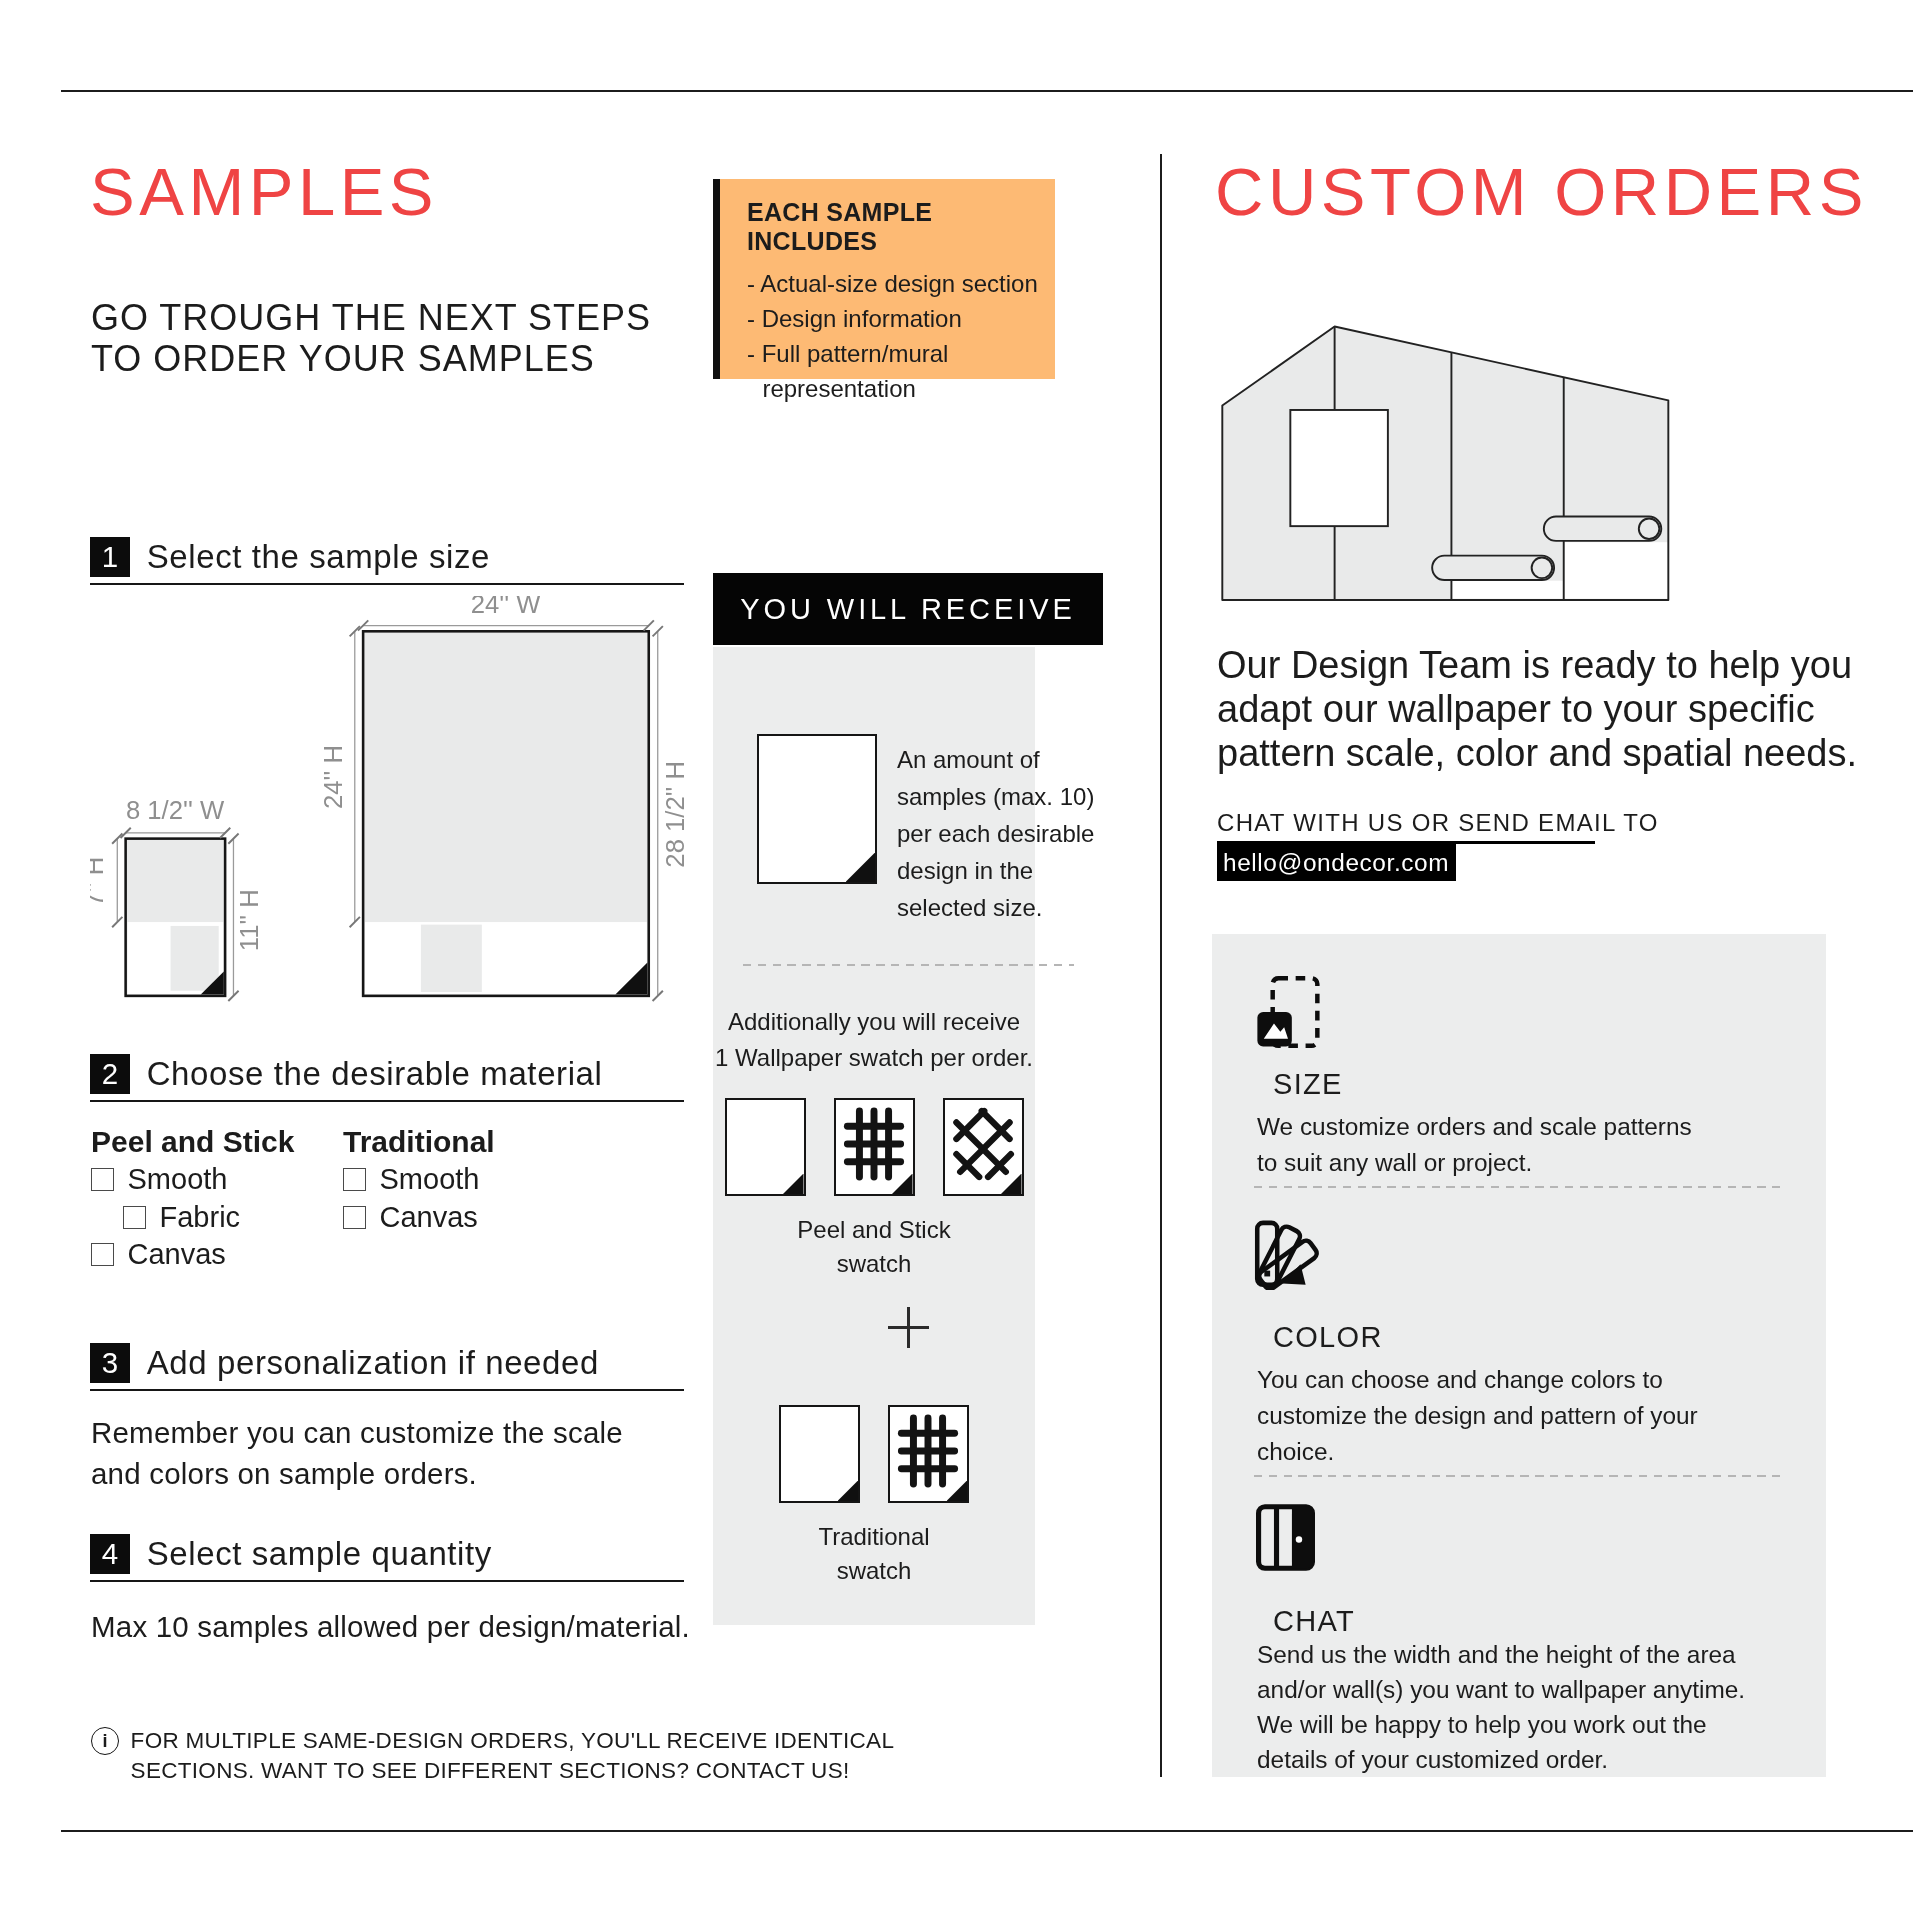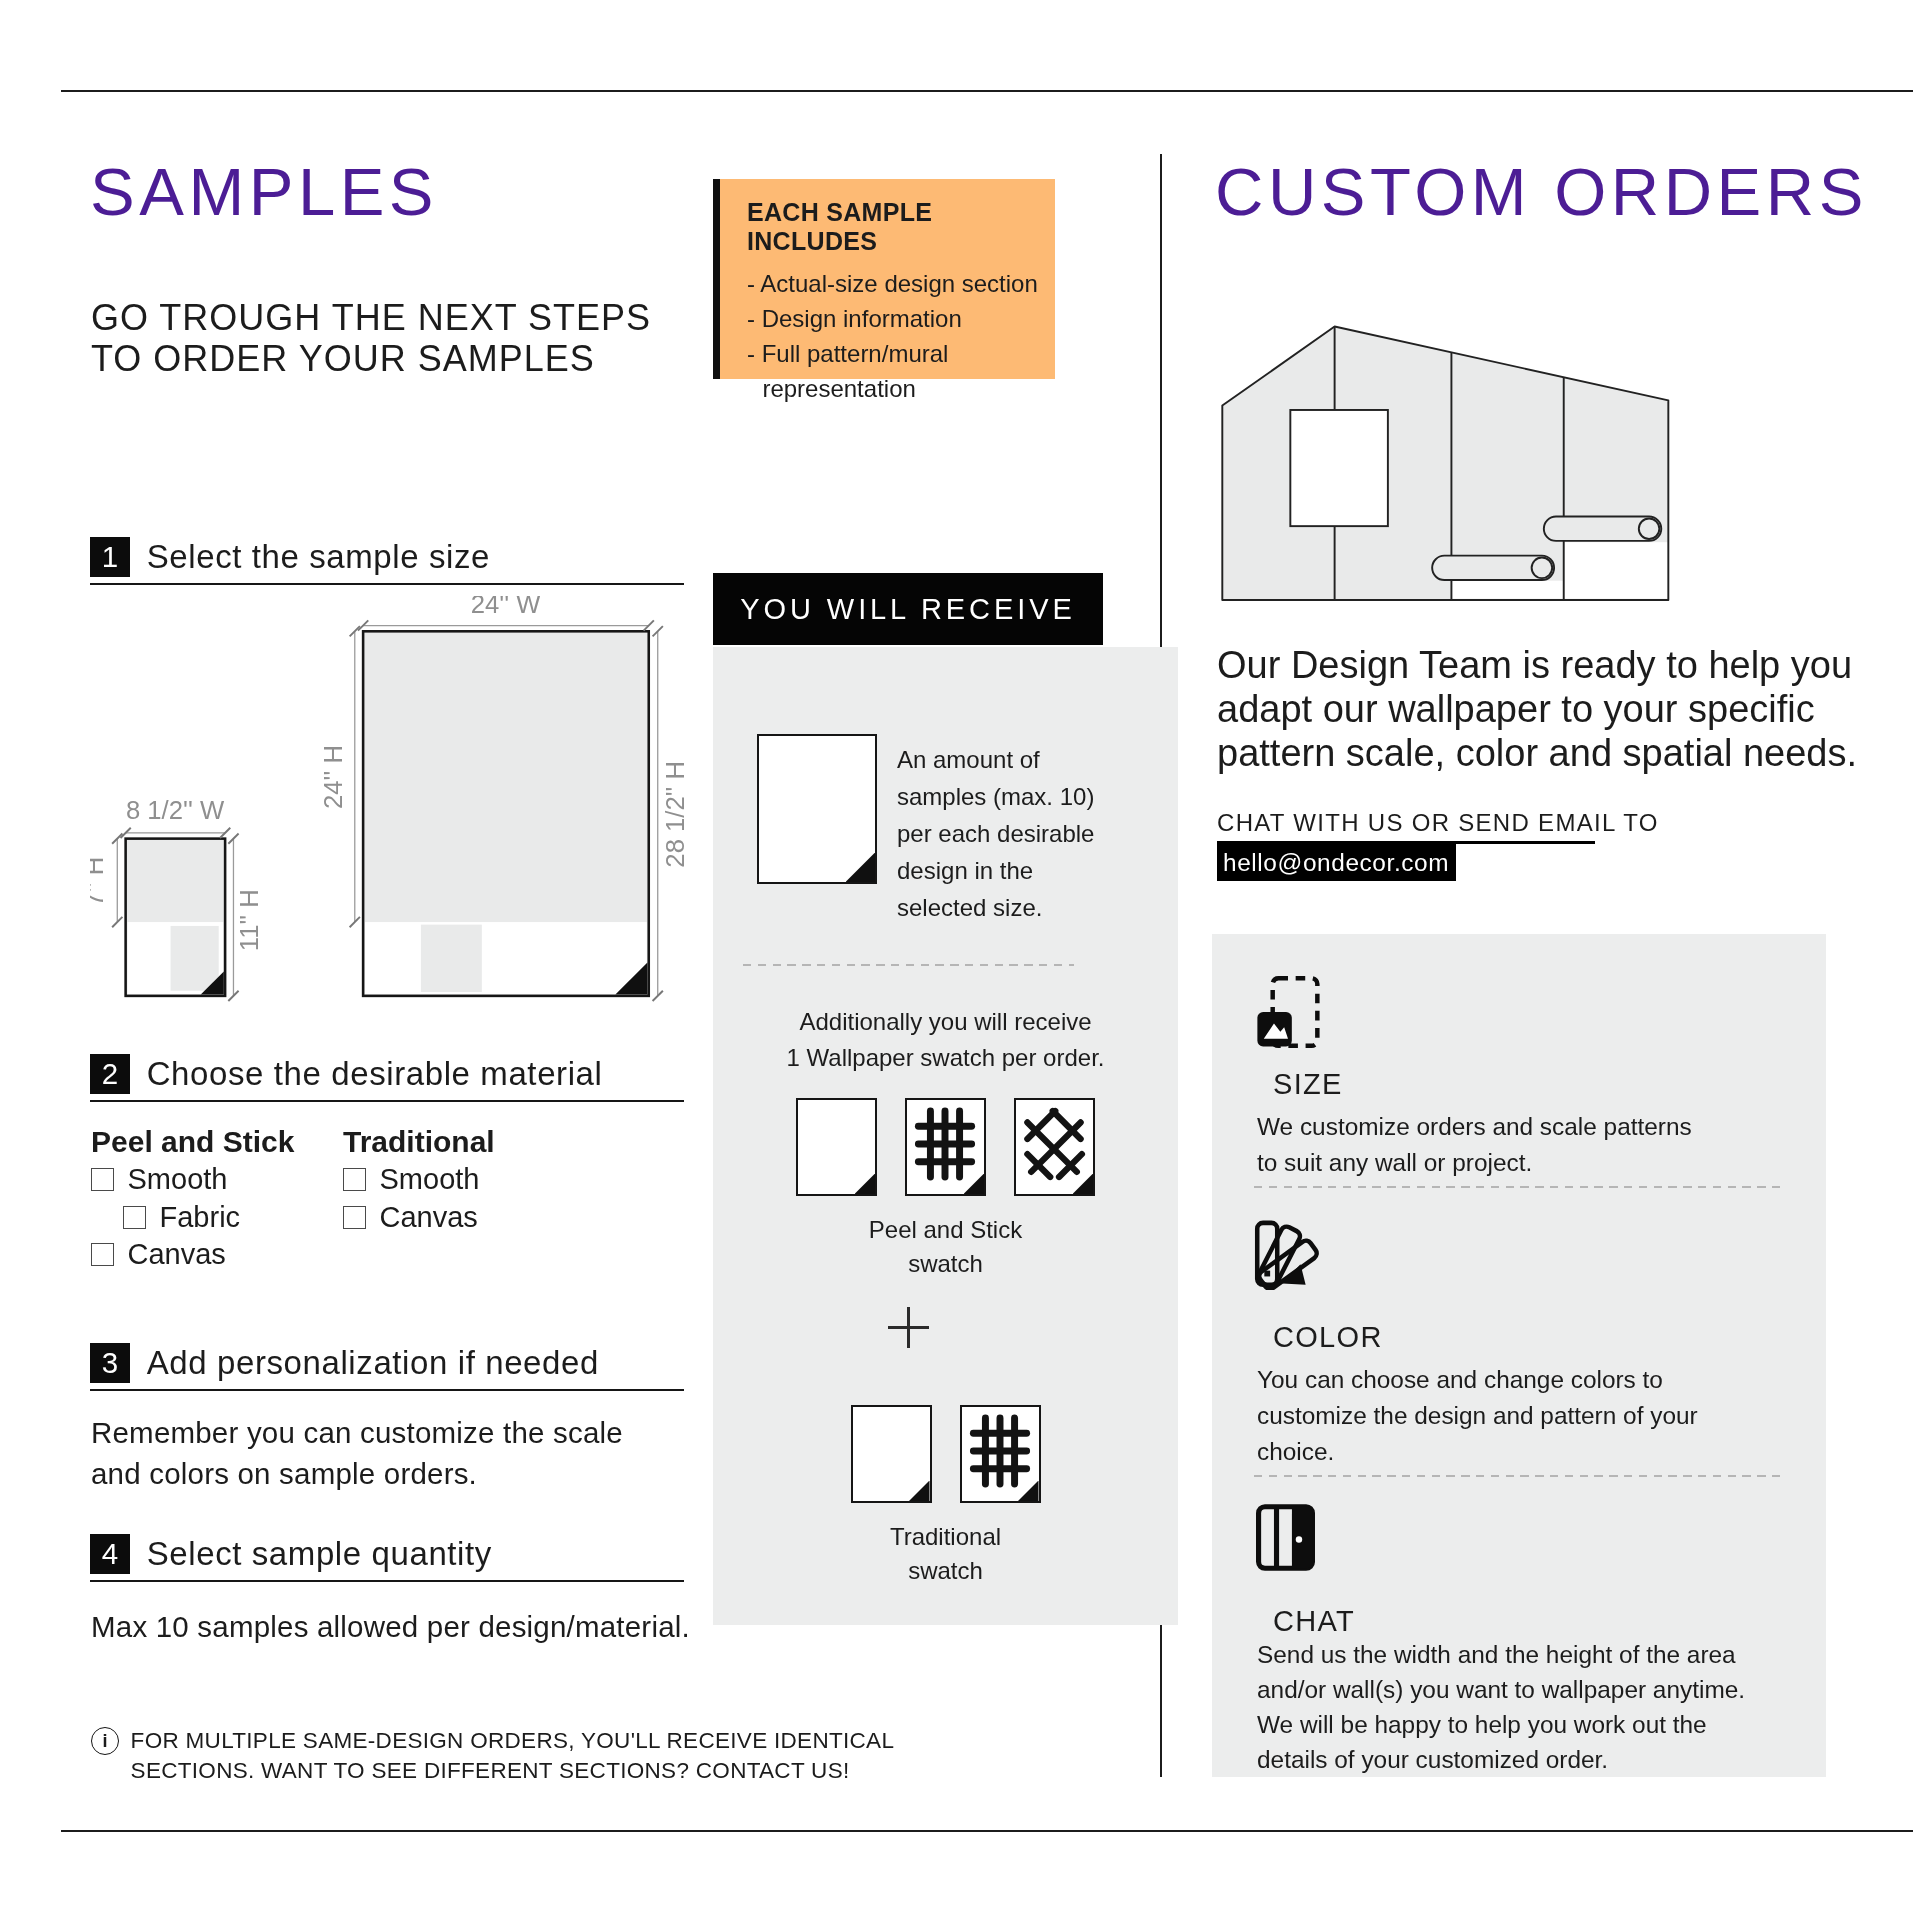--- a/index.html
+++ b/index.html
@@ -1,20 +1,20 @@
 <!DOCTYPE html>
 <html style="font-size:10.3px"><head>
 <meta charset="utf-8">
 <style>
   html,body{margin:0;padding:0;background:#fff;}
   .page{position:relative;width:1926px;height:1926px;background:#ffffff;
         font-family:"Liberation Sans",sans-serif;color:#1c1c1c;overflow:hidden;}
   .abs{position:absolute;}
   .rule{position:absolute;background:#1c1c1c;}
-  .big-title{position:absolute;font-size:67px;font-weight:400;letter-spacing:4.5px;color:#4c1d95;white-space:nowrap;}
+  .big-title{position:absolute;font-size:67px;font-weight:400;letter-spacing:4.5px;color:#ef4444;white-space:nowrap;}
   .intro{position:absolute;font-size:36px;line-height:41px;letter-spacing:1px;white-space:nowrap;}
 
   
   .includes{position:absolute;left:713px;top:179px;width:342px;height:200px;background:#fdba74;
             border-left:7px solid #101010;box-sizing:border-box;padding:19px 15.4px 0 27px;}
   .includes .t{font-size:25px;font-weight:700;letter-spacing:0.3px;margin-bottom:10.3px;}
   .includes .li{font-size:24px;line-height:35px;}
   .includes .indent{padding-left:15.4px;}
 
   
@@ -31,21 +31,21 @@
   .para{position:absolute;font-size:29.5px;line-height:41px;letter-spacing:0.2px;white-space:nowrap;}
 
   .footnote{position:absolute;left:91px;top:1726px;display:flex;gap:11.6px;}
   .info-i{width:26px;height:26px;border:1.9px solid #151515;border-radius:50%;font-size:18px;font-weight:700;
           display:flex;align-items:center;justify-content:center;flex:0 0 auto;margin-top:1.3px;}
   .fn-lines{font-size:22.5px;line-height:30px;letter-spacing:0.3px;white-space:nowrap;}
 
   
   .ywr{position:absolute;left:713px;top:573px;width:390px;height:72px;background:#050505;color:#fff;
        display:flex;align-items:center;justify-content:center;font-size:29px;letter-spacing:3.9px;white-space:nowrap;}
-  .panel{position:absolute;left:713px;top:647px;width:465px;height:978px;background:#eceded;}
+  .panel{position:absolute;left:713px;top:647px;width:322px;height:978px;background:#eceded;}
   .page-icon{position:absolute;left:44px;top:87px;width:116px;height:146px;background:#fff;border:2.6px solid #151515;}
   .fold{position:absolute;right:0;bottom:0;background:#101010;clip-path:polygon(100% 0,100% 100%,0 100%);}
   .amount{position:absolute;left:184px;top:94px;font-size:24px;line-height:37px;white-space:nowrap;}
   .dash{position:absolute;height:1.9px;background:repeating-linear-gradient(90deg,#b5b5b5 0 8.3px,transparent 8.3px 14.8px);}
   .center-text{position:absolute;left:0;width:100%;text-align:center;font-size:24px;line-height:36px;white-space:nowrap;}
   .swrow{position:absolute;left:0;width:100%;display:flex;justify-content:center;gap:28px;}
   .sw{width:77px;height:94px;background:#fff;border:2.6px solid #151515;position:relative;}
   .sw svg{position:absolute;left:6.4px;top:6.4px;}
   .plus{position:absolute;left:175px;top:660px;width:41px;height:41px;}
   .plus .h{position:absolute;left:0;top:19px;width:41px;height:2.6px;background:#2b2b2b;}

